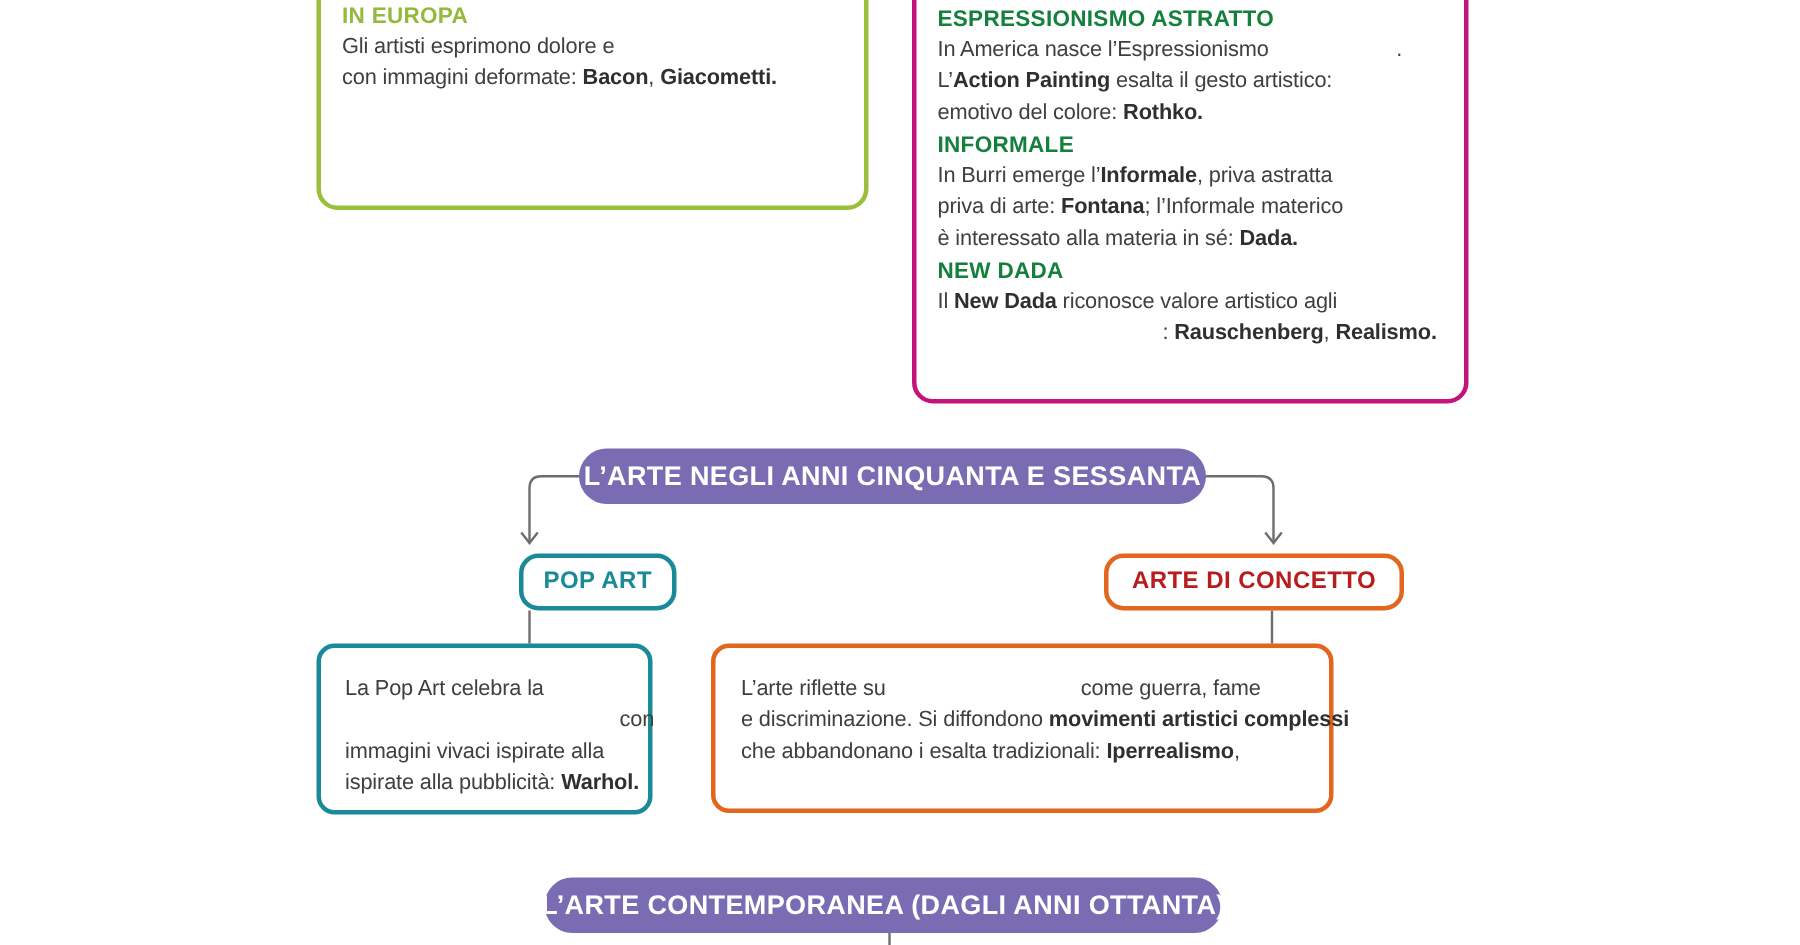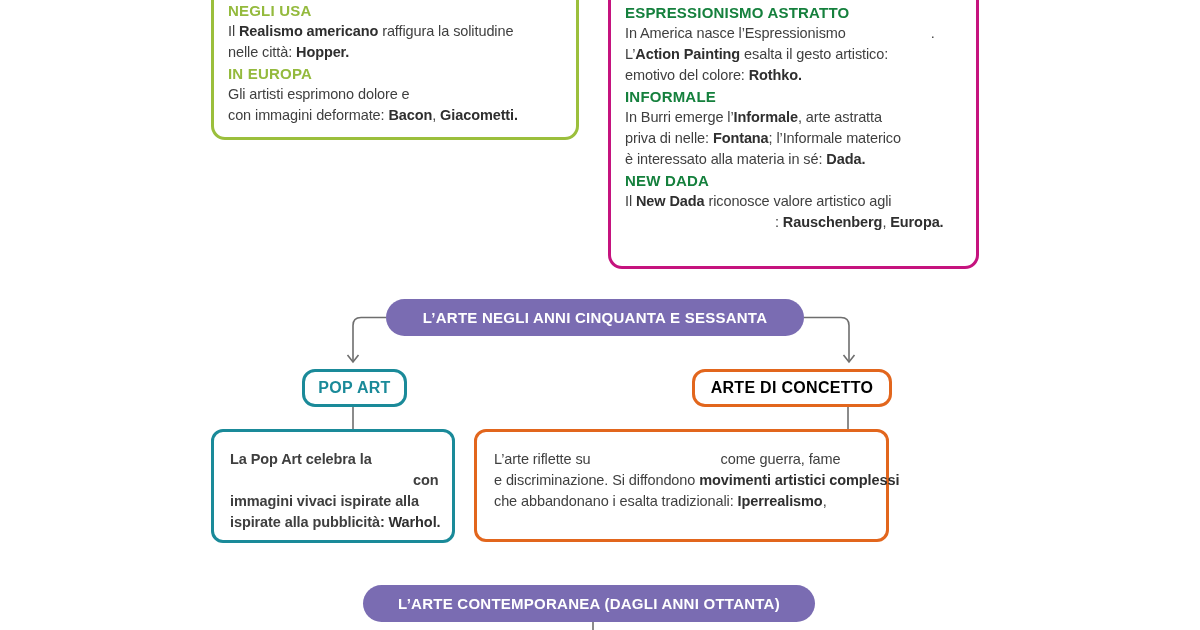--- a/index.html
+++ b/index.html
@@ -23,62 +23,55 @@
 
   .panel.green   { border-color:#9bbf3c; }
   .panel.green   .heading { color:#94ba3d; }
   .panel.magenta { border-color:#c5137e; }
   .panel.magenta .heading { color:#15803d; }
   .panel.tealbox   { border-color:#1a8a99; border-radius:12px; }
   .panel.orangebox { border-color:#e2661d; border-radius:12px; }
 
   #panel-postwar  { left:211px; top:-28px; width:368px; height:168px; padding:25px 14px 0 14px; }
   #panel-astratto { left:608px; top:-26px; width:371px; height:295px; padding:25px 14px 0 14px; }
-  #panel-popdesc  { left:211px; top:429px; width:244px; height:114px; padding:17px 8px 0 16px;font-weight:bold; }
+  #panel-popdesc  { left:211px; top:429px; width:224px; height:114px; padding:17px 8px 0 16px; }
   #panel-concdesc { left:474px; top:429px; width:415px; height:113px; padding:17px 10px 0 17px; }
 
   .banner {
     position:absolute; z-index:3; background:#7a6cb2; border-radius:18.5px;
     display:flex; align-items:center; justify-content:center;
-    color:#ffffff; font-weight:bold; font-size:15px; letter-spacing:0.25px; white-space:nowrap;
+    color:#ffffff; font-weight:bold; font-size:18px; letter-spacing:0.25px; white-space:nowrap;
   }
   #banner-5060 { left:386px; top:299px; width:418px; height:37px; }
   #banner-contemp { left:363px; top:585px; width:452px; height:37px; }
 
   .node {
     position:absolute; z-index:3; background:#ffffff; border:3px solid #000; border-radius:13px;
     box-sizing:border-box; display:flex; align-items:center; justify-content:center;
-    font-weight:bold; font-size:16px; letter-spacing:0.3px; white-space:nowrap;
+    font-weight:bold; font-size:16px; letter-spacing:0.3px; white-space:nowrap;margin-left:44px;
   }
   #node-popart { left:302px; top:369px; width:105px; height:38px; border-color:#1a8a99; color:#1a8a99; }
-  #node-concetto { left:692px; top:369px; width:200px; height:38px; border-color:#e2661d; color:#000000; }
+  #node-concetto { left:692px; top:369px; width:200px; height:38px; border-color:#e2661d; color:#b91c1c; }
 </style>
 </head>
 <body>
 
 <div class="canvas">
 
   <svg class="connectors" viewBox="0 0 1200 630" fill="none" stroke="#6e6e6e" stroke-width="1.6">
     <path d="M 386 317.5 H 361 Q 353 317.5 353 325.5 V 361"></path>
     <path d="M 347.5 355 L 353 362 L 358.5 355"></path>
     <path d="M 804 317.5 H 841 Q 849 317.5 849 325.5 V 361"></path>
     <path d="M 843.5 355 L 849 362 L 854.5 355"></path>
     <path d="M 353 407 V 429"></path>
     <path d="M 848 407 V 429"></path>
     <path d="M 593 608 V 630"></path>
   </svg>
 
   <div id="panel-postwar" class="panel green">
-    <div class="section">
-      <div class="heading">NEGLI USA</div>
-      <div class="lines">
-          <div class="tline"><span>Il </span><b>Realismo americano</b><span> raffigura la solitudine</span></div>
-          <div class="tline"><span>nelle città: </span><b>Hopper.</b></div>
-        </div>
-    </div>
     <div class="section">
       <div class="heading">IN EUROPA</div>
       <div class="lines">
           <div class="tline"><span>Gli artisti esprimono dolore e</span></div>
           <div class="tline"><span>con immagini deformate: </span><b>Bacon</b><span>, </span><b>Giacometti.</b></div>
         </div>
     </div>
   </div>
 
   <div id="panel-astratto" class="panel magenta">
@@ -86,30 +79,30 @@
       <div class="heading">ESPRESSIONISMO ASTRATTO</div>
       <div class="lines">
           <div class="tline"><span>In America nasce l’Espressionismo</span><span class="gap" style="width: 85px;"></span><span>.</span></div>
           <div class="tline"><span>L’</span><b>Action Painting</b><span> esalta il gesto artistico:</span></div>
           <div class="tline"><span>emotivo del colore: </span><b>Rothko.</b></div>
         </div>
     </div>
     <div class="section">
       <div class="heading">INFORMALE</div>
       <div class="lines">
-          <div class="tline"><span>In Burri emerge l’</span><b>Informale</b><span>, arte astratta</span></div>
-          <div class="tline"><span>priva di nelle: </span><b>Fontana</b><span>; l’Informale materico</span></div>
+          <div class="tline"><span>In Burri emerge l’</span><b>Informale</b><span>, priva astratta</span></div>
+          <div class="tline"><span>priva di arte: </span><b>Fontana</b><span>; l’Informale materico</span></div>
           <div class="tline"><span>è interessato alla materia in sé: </span><b>Dada.</b></div>
         </div>
     </div>
     <div class="section">
       <div class="heading">NEW DADA</div>
       <div class="lines">
           <div class="tline"><span>Il </span><b>New Dada</b><span> riconosce valore artistico agli</span></div>
-          <div class="tline"><span class="gap" style="width: 150px;"></span><span>:  </span><b>Rauschenberg</b><span>, </span><b>Europa.</b></div>
+          <div class="tline"><span class="gap" style="width: 150px;"></span><span>:  </span><b>Rauschenberg</b><span>, </span><b>Realismo.</b></div>
         </div>
     </div>
   </div>
 
   <div id="banner-5060" class="banner">
     <span>L’ARTE NEGLI ANNI CINQUANTA E SESSANTA</span>
   </div>
 
   <div id="node-popart" class="node">
     <span>POP ART</span>

